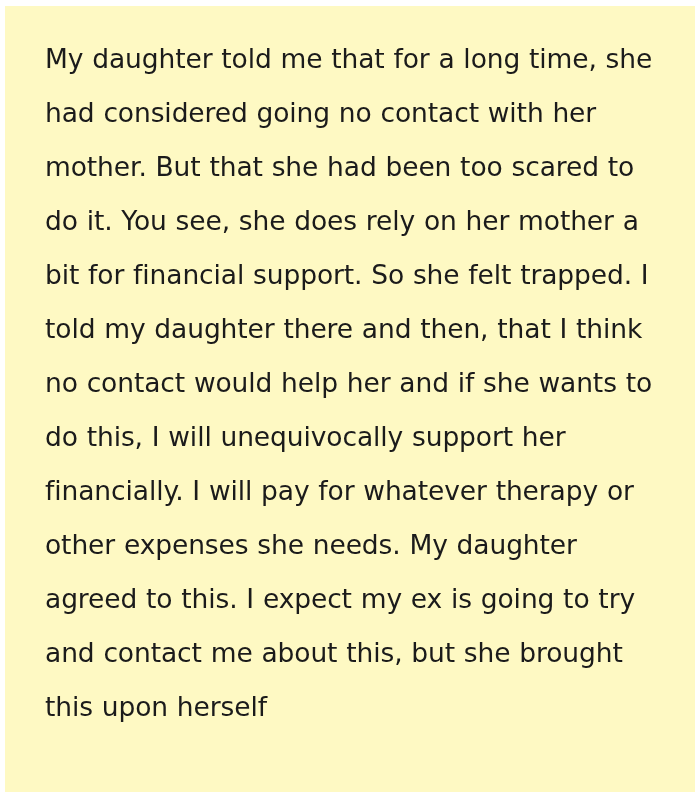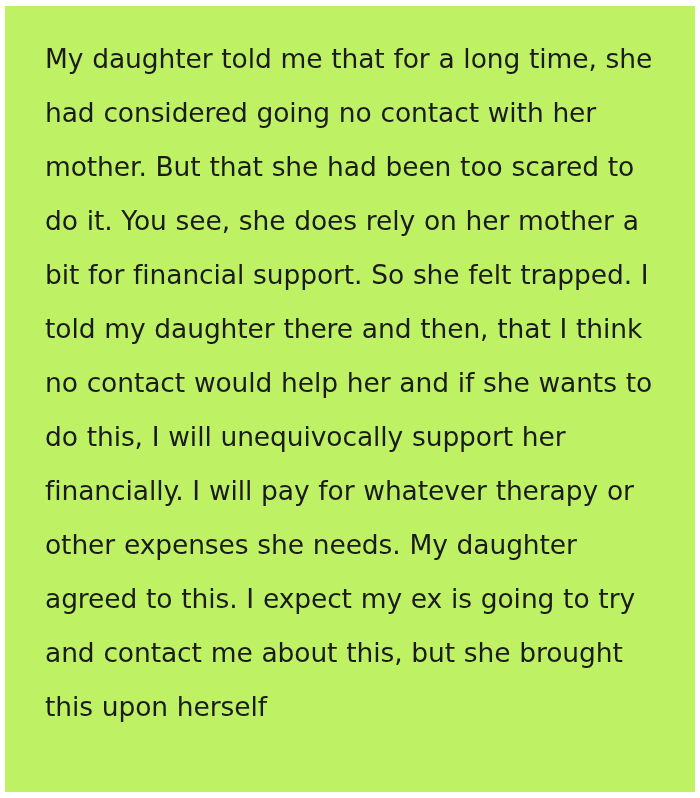--- a/index.html
+++ b/index.html
@@ -9,21 +9,21 @@
   }
   body {
     width: 700px;
     height: 798px;
     font-family: "DejaVu Sans", sans-serif;
   }
   .page {
     width: 700px;
     height: 798px;
     box-sizing: border-box;
-    background: #bef264;
+    background: #fef9c3;
     border-left: 5px solid #ffffff;
     border-right: 5px solid #ffffff;
     border-top: 6px solid #ffffff;
     border-bottom: 6px solid #ffffff;
     display: block;
     position: relative;
     overflow: hidden;
   }
   .text-body {
     box-sizing: border-box;

